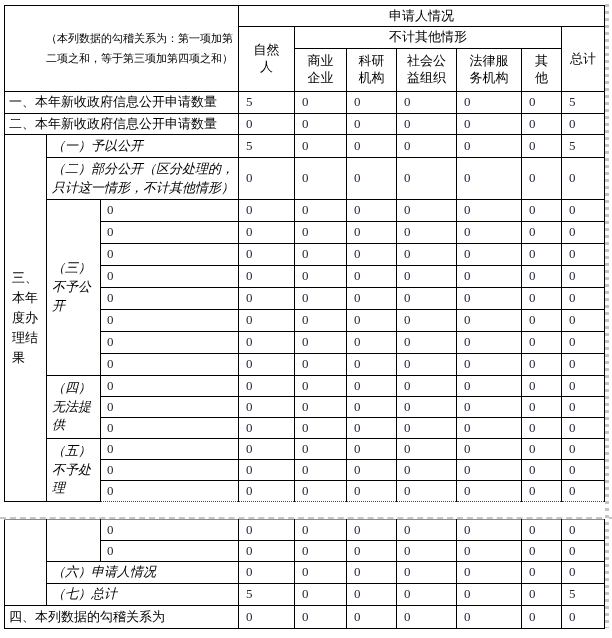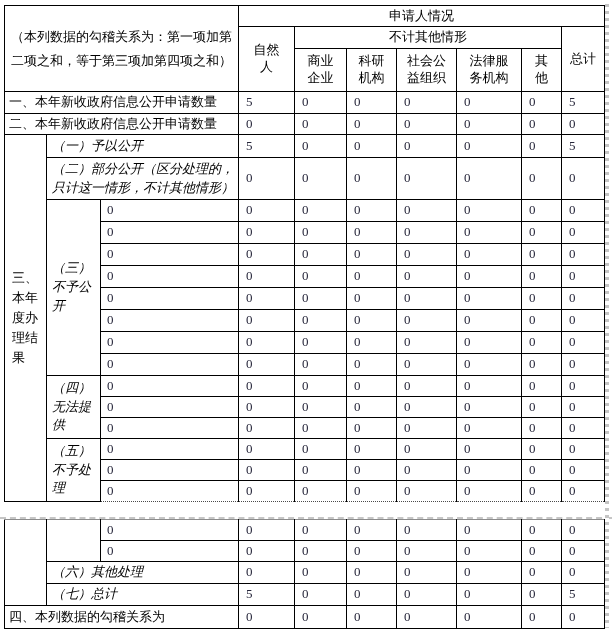--- a/index.html
+++ b/index.html
@@ -3,21 +3,21 @@
 <meta charset="utf-8">
 <style>
   html,body{margin:0;padding:0;background:#fff;}
   body{width:612px;height:638px;font-family:"Liberation Serif","DejaVu Serif",serif;color:#000;}
   .wrap{position:relative;width:612px;height:638px;overflow:hidden;background:#fff;}
   .content{padding-top:5px;}
   table{border-collapse:collapse;table-layout:fixed;margin-left:4px;width:600px;}
   td{border:1px solid #000;font-size:13px;padding:0 4px;overflow:hidden;vertical-align:middle;line-height:1.3;}
   
   .hc{text-align:center;white-space:pre-line;line-height:1.3;}
-  .note{white-space:pre-line;line-height:1.8;padding:0 5px;text-align:center;font-size:13px;}
+  .note{white-space:pre-line;line-height:1.8;padding:0 5px;text-align:right;font-size:11px;}
   
   .rowlab{white-space:nowrap;}
   
   .vlab{white-space:pre-line;line-height:1.55;padding-left:7px;padding-right:0;}
   
   .sub{font-style:italic;padding-left:5px;font-family:Liberation Serif, serif;}
   .pre{white-space:pre-line;line-height:1.45;}
   
   .n{color:#26263a;padding-left:7px;font-size:13px;text-align:left;}
   
@@ -304,21 +304,21 @@
         <td class="nl">0</td>
         <td class="n">0</td>
         <td class="n">0</td>
         <td class="n">0</td>
         <td class="n">0</td>
         <td class="n">0</td>
         <td class="n">0</td>
         <td class="n">0</td>
       </tr>
       <tr class="h22">
-        <td colspan="2" class="sub">（六）其他处理</td>
+        <td colspan="2" class="sub">（六）申请人情况</td>
         <td class="n">0</td>
         <td class="n">0</td>
         <td class="n">0</td>
         <td class="n">0</td>
         <td class="n">0</td>
         <td class="n">0</td>
         <td class="n">0</td>
       </tr>
       <tr class="h22">
         <td colspan="2" class="sub">（七）总计</td>

